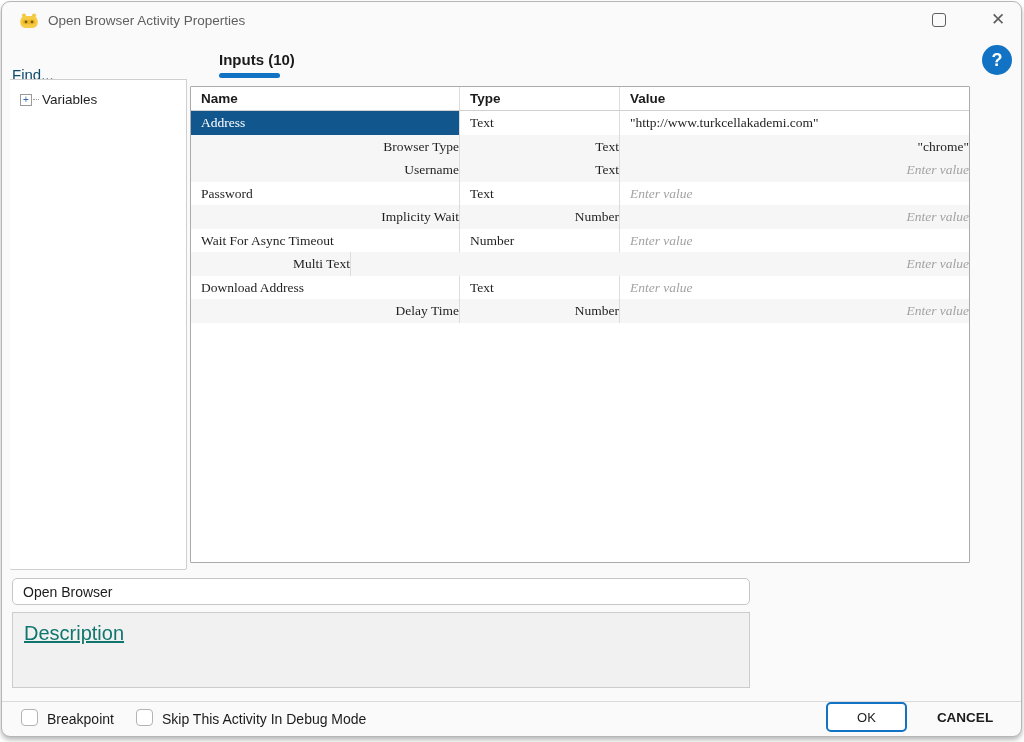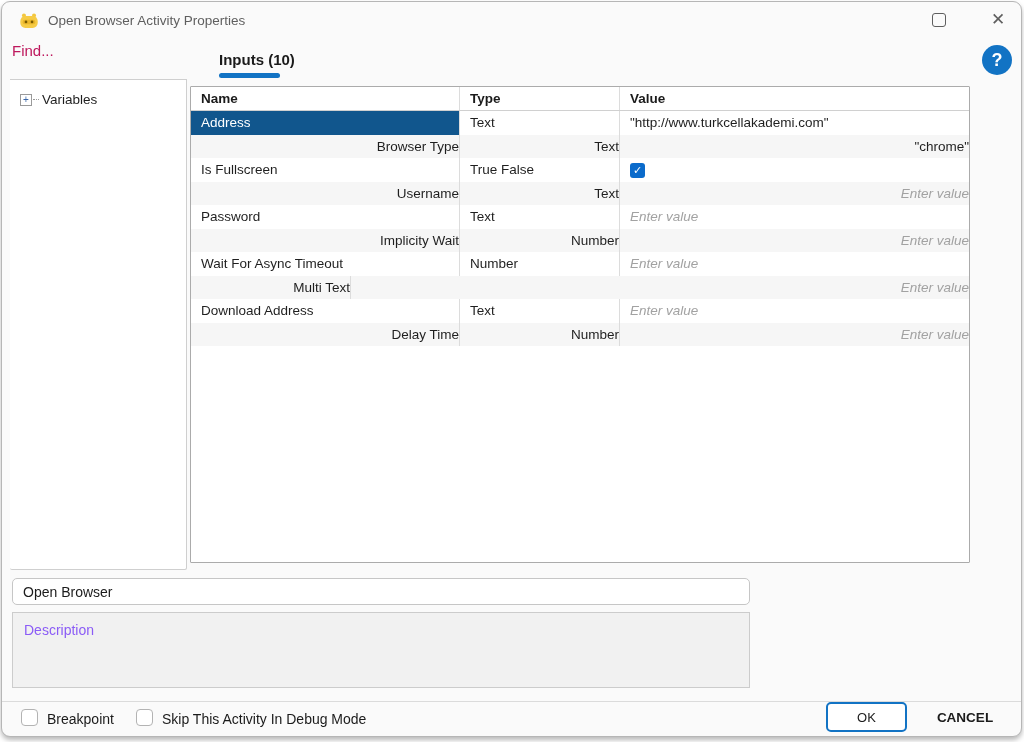--- a/index.html
+++ b/index.html
@@ -17,21 +17,21 @@
     border: 1.4px solid #5f5f5f; border-radius: 3px; cursor: pointer; }
   .btn-close { position: absolute; left: 984px; top: 6px; width: 24px; height: 24px;
     font-size: 17px; color: #5f5f5f; text-align: center; line-height: 24px; cursor: pointer; }
 
   
   .help-btn { position: absolute; left: 980px; top: 43px; width: 30px; height: 30px;
     border-radius: 50%; background: var(--accent, #1273c4); color: #fff; font-weight: bold;
     font-size: 18px; text-align: center; line-height: 30px; cursor: pointer; }
 
   
-  .find { position: absolute; left: 10px; top: 40px; font-size: 15px; color: #be185d; cursor: text; }
+  .find { position: absolute; left: 10px; top: 64px; font-size: 15px; color: #0c4a6e; cursor: text; text-decoration: underline; }
   .sidebar { position: absolute; left: 8px; top: 77px; width: 177px; height: 491px;
     background: #fff; border: 1px solid #cfcfcf; border-left: none; border-radius: 0 0 2px 2px; }
   .tree-item { display: flex; align-items: center; padding: 12px 0 0 10px; cursor: pointer; }
   .expander { width: 12px; height: 12px; border: 1px solid #9a9a9a; background: #fff;
     font-size: 10px; line-height: 10px; text-align: center; color: #3a66a8; flex: 0 0 auto; }
   .tree-dash { width: 6px; height: 0; border-top: 1px dotted #9a9a9a; margin: 0 3px 0 1px; }
   .tree-label { font-size: 13.5px; color: #1f1f1f; }
 
   
   .tab { position: absolute; left: 217px; top: 49px; font-size: 15px; font-weight: bold;
@@ -41,37 +41,37 @@
 
   
   .grid { position: absolute; left: 188px; top: 84px; width: 780px; height: 477px;
     background: #fff; border: 1px solid #ababab; border-radius: 1px; overflow: hidden; }
   .thead { display: flex; height: 24px; border-bottom: 1px solid #d0d0d0; }
   .hcell { font-size: 13.5px; font-weight: bold; color: #1b1b1b; line-height: 23px;
     padding-left: 10px; }
   .c-name { width: 269px; border-right: 1px solid #dcdcdc; }
   .c-type { width: 160px; border-right: 1px solid #dcdcdc; }
   .c-value { flex: 1; }
-  .trow { display: flex; height: 23.5px; background: #fff; cursor: pointer; }
+  .trow { display: flex; height: 23.5px; background: #fff; cursor: pointer; font-family: Liberation Serif, serif; }
   .trow.alt { background: var(--row-alt, #f6f6f6); text-align: right; }
   .cell { font-size: 13.5px; color: #1f1f1f; line-height: 23.5px; padding-left: 10px;
     white-space: nowrap; overflow: hidden; }
   .cell.sel { background: var(--selection, #11568d); color: #fff; }
   .ph { font-style: italic; color: var(--placeholder, #a2a2a2); }
   .cbx { display: inline-block; width: 15px; height: 15px; margin-top: 4px; border-radius: 3px;
     background: var(--checkbox, #0b6bcb); color: #fff; font-size: 11px; line-height: 15px;
     text-align: center; cursor: pointer; }
 
   
   .name-input { position: absolute; left: 10px; top: 576px; width: 738px; height: 27px;
     border: 1px solid #c6c6c6; border-radius: 5px; background: #fff; padding: 12px 10px;
     font-size: 14px; color: #1b1b1b; font-family: "Liberation Sans", sans-serif; outline: none; }
   .desc-box { position: absolute; left: 10px; top: 610px; width: 738px; height: 76px;
     border: 1px solid #cccccc; background: #f1f1f1; cursor: text; }
-  .desc-label { padding: 9px 0 0 11px; font-size: 14px; color: #8b5cf6; }
+  .desc-label { padding: 9px 0 0 11px; font-size: 20px; color: #0f766e; text-decoration: underline; }
 
   
   .footer-divider { position: absolute; left: 0; right: 0; top: 699px;
     border-top: 1px solid #dbdbdb; }
   .fcheck { position: absolute; top: 707px; width: 17px; height: 17px;
     border: 1px solid #b3b3b3; border-radius: 4px; background: #fff; cursor: pointer; }
   .fcheck.cb1 { left: 19px; }
   .fcheck.cb2 { left: 134px; }
   .flabel { position: absolute; top: 709px; font-size: 14px; color: #1b1b1b; }
   .flabel.l1 { left: 45px; }
@@ -128,25 +128,20 @@
         <div class="trow">
           <div class="cell c-name sel">Address</div>
           <div class="cell c-type">Text</div>
           <div class="cell c-value"><span class="">"http://www.turkcellakademi.com"</span></div>
         </div>
         <div class="trow alt">
           <div class="cell c-name">Browser Type</div>
           <div class="cell c-type">Text</div>
           <div class="cell c-value"><span class="">"chrome"</span></div>
         </div>
-        <div class="trow">
-          <div class="cell c-name">Is Fullscreen</div>
-          <div class="cell c-type">True False</div>
-          <div class="cell c-value"><span class="cbx">✓</span></div>
-        </div>
         <div class="trow alt">
           <div class="cell c-name">Username</div>
           <div class="cell c-type">Text</div>
           <div class="cell c-value"><span class="ph">Enter value</span></div>
         </div>
         <div class="trow">
           <div class="cell c-name">Password</div>
           <div class="cell c-type">Text</div>
           <div class="cell c-value"><span class="ph">Enter value</span></div>
         </div>

